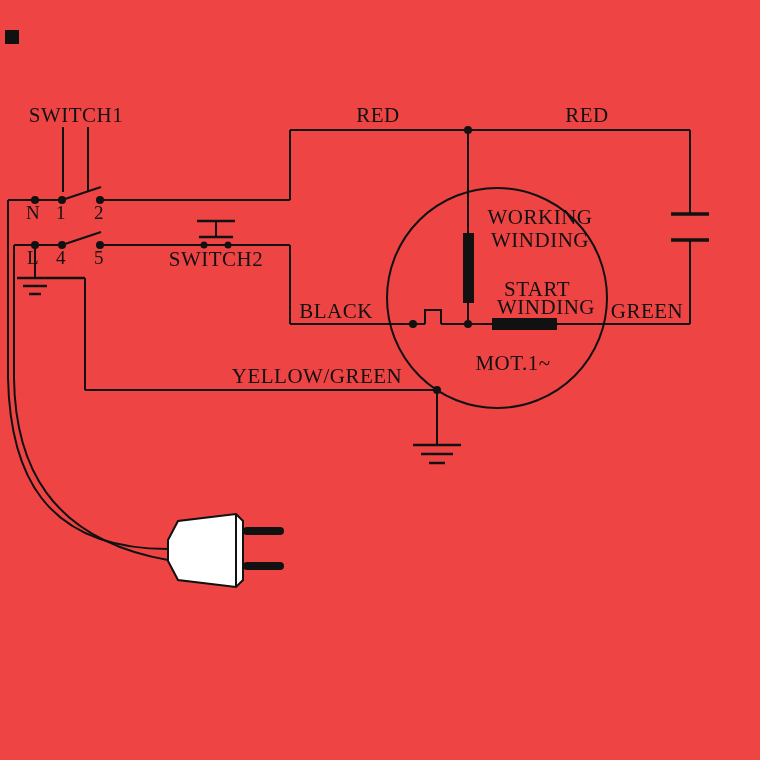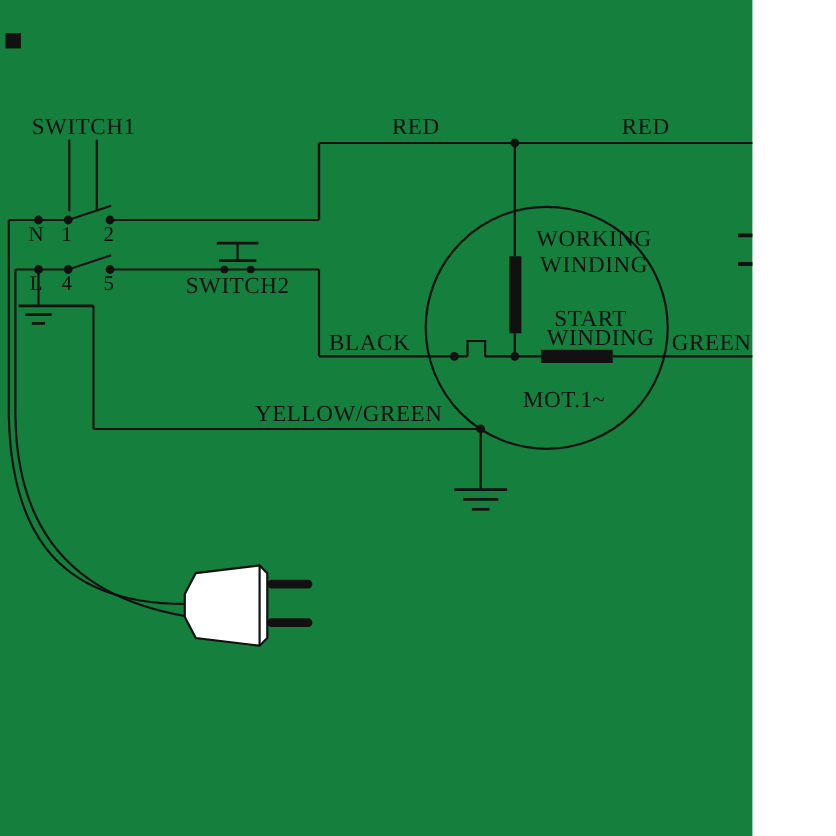--- a/index.html
+++ b/index.html
@@ -2,23 +2,23 @@
 <html><head>
 <meta charset="utf-8">
 <style>
   html, body {
     margin: 0;
     padding: 0;
     background: #ffffff;
   }
   .stage {
     position: relative;
-    width: 684px;
+    width: 760px;
     height: 760px;
-    background: #15803d;
+    background: #ef4444;
     overflow: hidden;
   }
   svg { display: block; }
   text {
     font-family: "Liberation Serif", "DejaVu Serif", serif;
     fill: #111111;
     letter-spacing: 0.5px;
   }
   .lbl  { font-size: 21px; }
   .term { font-size: 19px; }

